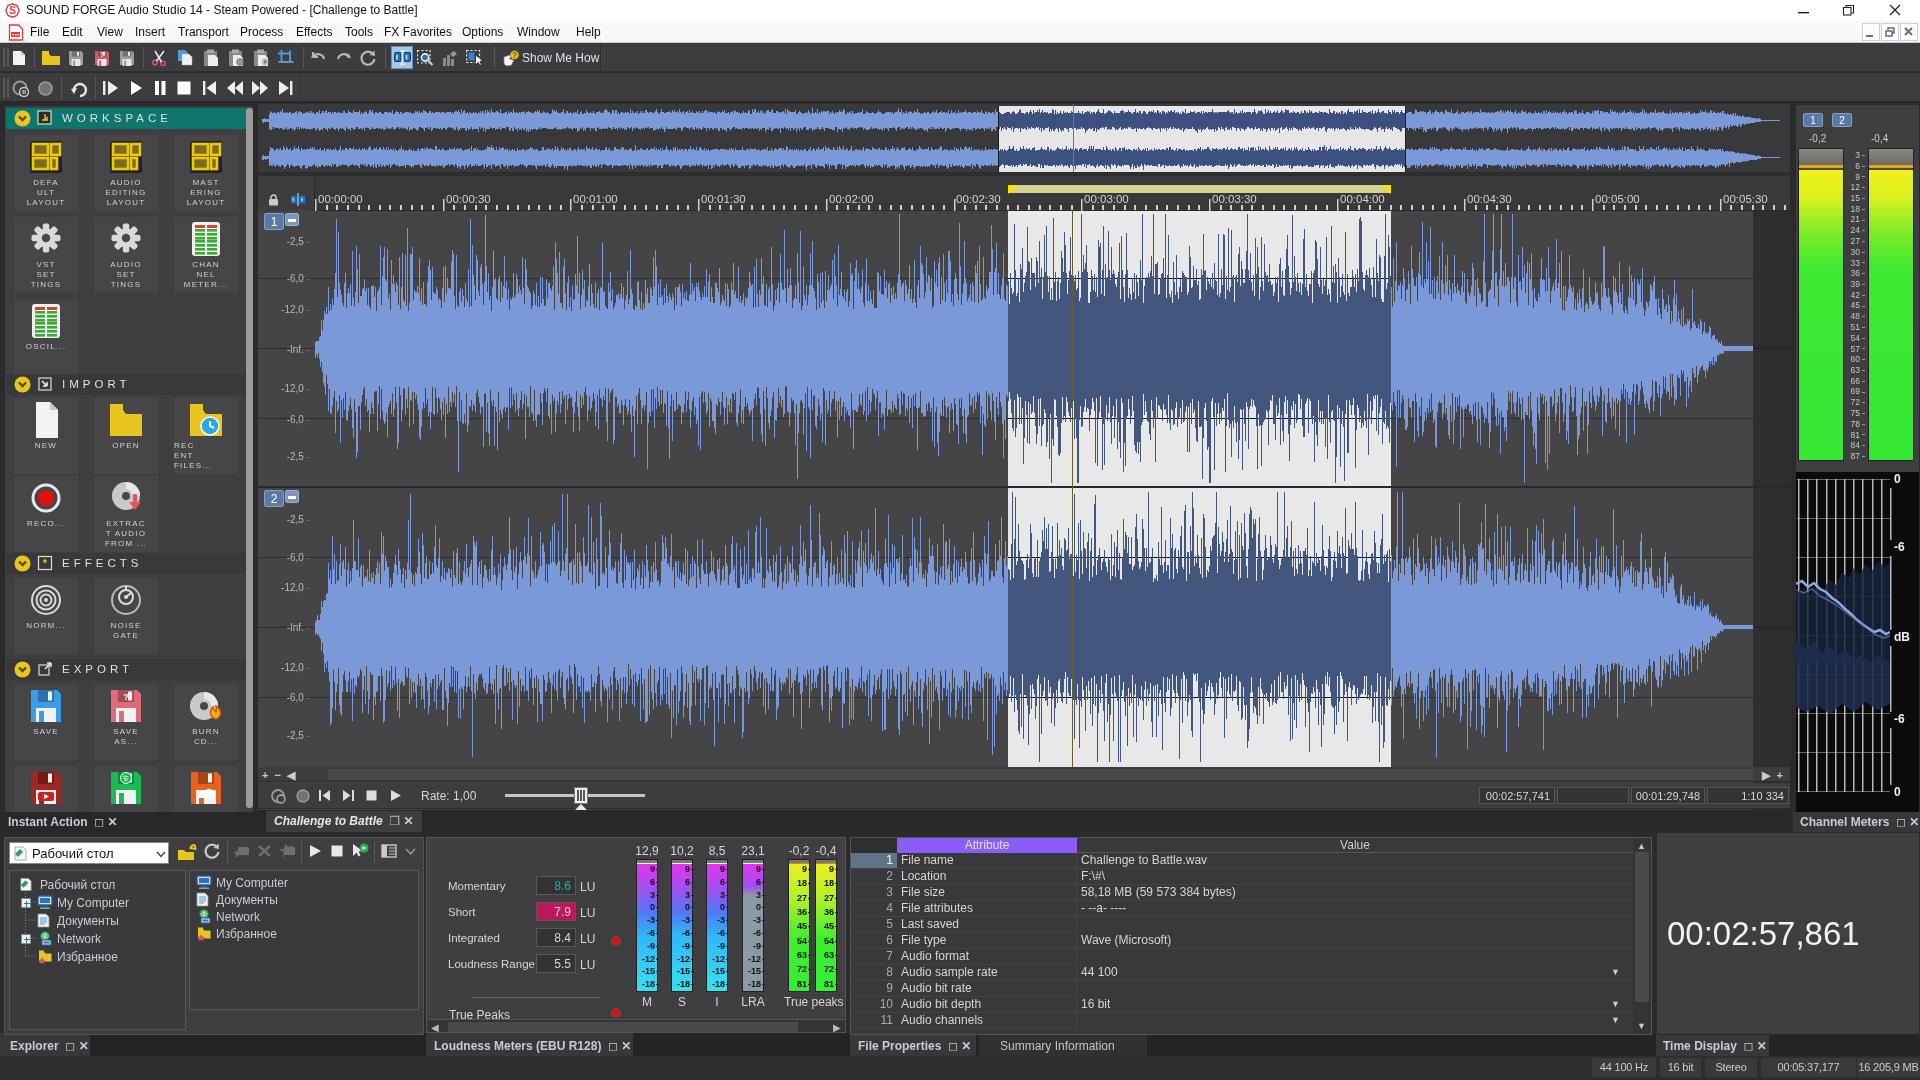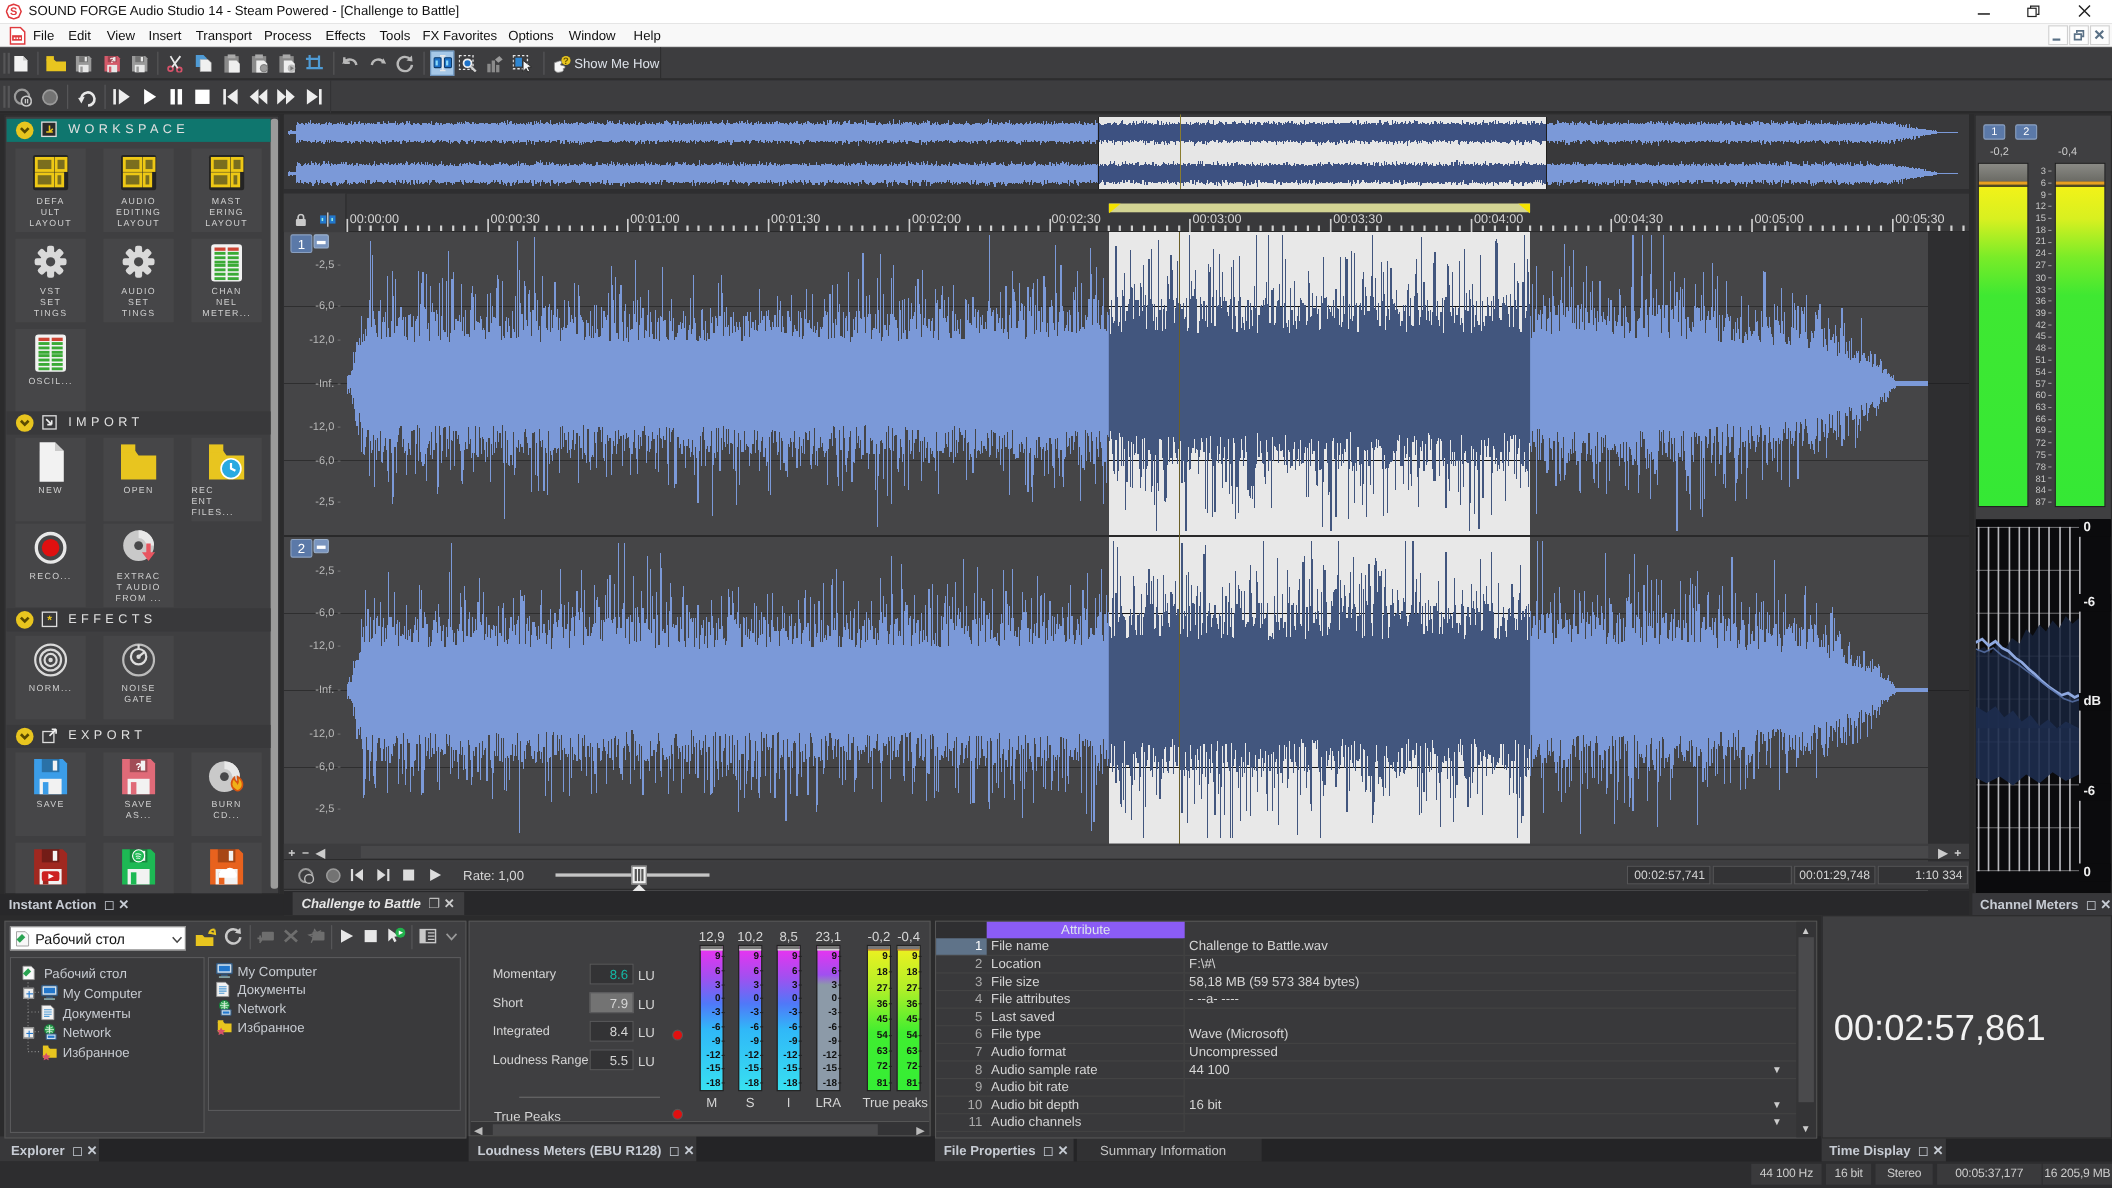--- a/index.html
+++ b/index.html
@@ -1122,21 +1122,21 @@
         </svg>
         <div class="abs" style="left:26px;top:56px;font-size:12px;color:#c8ccd2">Избранное</div>
       </div>
     </div>
     <div class="tab" style="left:10px;top:207px">Explorer &nbsp;<span style="font-weight:normal">◻</span> <b>✕</b></div>
     <div class="abs" style="left:426px;top:5px;width:420px;height:196px;background:#3f3f41;border:1px solid #555;overflow:hidden">
       <div class="abs" style="left:21px;top:42px;font-size:11.5px;color:#d5d5d5">Momentary</div>
       <div class="abs" style="left:109px;top:38px;width:40px;height:19px;background:#333335;border:1px solid #59595b;color:#14b8a6;font-size:12px;text-align:right;line-height:18px;padding-right:4px">8.6</div>
       <div class="abs" style="left:153px;top:42px;font-size:12px;color:#d5d5d5">LU</div>
       <div class="abs" style="left:21px;top:68px;font-size:11.5px;color:#d5d5d5">Short</div>
-      <div class="abs" style="left:109px;top:64px;width:40px;height:19px;background:#737373;border:1px solid #59595b;color:#d5d5d5;font-size:12px;text-align:right;line-height:18px;padding-right:4px">7.9</div>
+      <div class="abs" style="left:109px;top:64px;width:40px;height:19px;background:#be185d;border:1px solid #59595b;color:#d5d5d5;font-size:12px;text-align:right;line-height:18px;padding-right:4px">7.9</div>
       <div class="abs" style="left:153px;top:68px;font-size:12px;color:#d5d5d5">LU</div>
       <div class="abs" style="left:21px;top:94px;font-size:11.5px;color:#d5d5d5">Integrated</div>
       <div class="abs" style="left:109px;top:90px;width:40px;height:19px;background:#333335;border:1px solid #59595b;color:#d5d5d5;font-size:12px;text-align:right;line-height:18px;padding-right:4px">8.4</div>
       <div class="abs" style="left:153px;top:94px;font-size:12px;color:#d5d5d5">LU</div>
       <div class="abs" style="left:21px;top:120px;font-size:11.5px;color:#d5d5d5">Loudness Range</div>
       <div class="abs" style="left:109px;top:116px;width:40px;height:19px;background:#333335;border:1px solid #59595b;color:#d5d5d5;font-size:12px;text-align:right;line-height:18px;padding-right:4px">5.5</div>
       <div class="abs" style="left:153px;top:120px;font-size:12px;color:#d5d5d5">LU</div>
       <div class="abs" style="left:45px;top:159px;width:128px;height:1px;background:#6a6a6c"></div>
       <div class="abs" style="left:22px;top:170px;font-size:12px;color:#d5d5d5">True Peaks</div>
       <div class="abs" style="left:184px;top:98px;width:10px;height:10px;border-radius:50%;background:#e01010;border:1px solid #555"></div>
@@ -1302,40 +1302,40 @@
       <div class="abs" style="left:1px;top:181px;width:417px;height:14px;background:#343436;border-top:1px solid #555">
         <div class="abs" style="left:3px;top:2px;color:#bbb;font-size:10px">◀</div>
         <div class="abs" style="left:20px;top:2px;width:350px;height:10px;background:#4a4a4c"></div>
         <div class="abs" style="left:405px;top:2px;color:#bbb;font-size:10px">▶</div>
       </div>
     </div>
     <div class="tab" style="left:434px;top:207px">Loudness Meters (EBU R128) &nbsp;<span style="font-weight:normal">◻</span> <b>✕</b></div>
     <div class="abs" style="left:850px;top:5px;width:802px;height:198px;background:#39393b;border:1px solid #555;font-size:12px">
       <div class="abs" style="left:0;top:0;width:46px;height:15px;background:#2f2f31"></div>
       <div class="abs" style="left:46px;top:0;width:180px;height:15px;background:#8b5cf6;color:#dce4ec;text-align:center;line-height:15px">Attribute</div>
+      <div class="abs" style="left:226px;top:0;width:556px;height:15px;background:#39393b;color:#ccc;text-align:center;line-height:15px;border-bottom:1px solid #555">Value</div>
       <div class="abs" style="left:0;top:15px;width:46px;height:16px;border-bottom:1px solid #444;background:#5f7389;color:#fff;text-align:right;padding-right:4px;line-height:15px">1</div>
       <div class="abs" style="left:46px;top:15px;width:180px;height:16px;border-bottom:1px solid #444;border-right:1px solid #444;color:#d5d5d5;line-height:15px;padding-left:4px">File name</div>
       <div class="abs" style="left:226px;top:15px;width:556px;height:16px;border-bottom:1px solid #444;color:#d5d5d5;line-height:15px;padding-left:4px">Challenge to Battle.wav</div>
       <div class="abs" style="left:0;top:31px;width:46px;height:16px;border-bottom:1px solid #444;color:#aaa;text-align:right;padding-right:4px;line-height:15px">2</div>
       <div class="abs" style="left:46px;top:31px;width:180px;height:16px;border-bottom:1px solid #444;border-right:1px solid #444;color:#d5d5d5;line-height:15px;padding-left:4px">Location</div>
       <div class="abs" style="left:226px;top:31px;width:556px;height:16px;border-bottom:1px solid #444;color:#d5d5d5;line-height:15px;padding-left:4px">F:\#\</div>
       <div class="abs" style="left:0;top:47px;width:46px;height:16px;border-bottom:1px solid #444;color:#aaa;text-align:right;padding-right:4px;line-height:15px">3</div>
       <div class="abs" style="left:46px;top:47px;width:180px;height:16px;border-bottom:1px solid #444;border-right:1px solid #444;color:#d5d5d5;line-height:15px;padding-left:4px">File size</div>
       <div class="abs" style="left:226px;top:47px;width:556px;height:16px;border-bottom:1px solid #444;color:#d5d5d5;line-height:15px;padding-left:4px">58,18 MB (59 573 384 bytes)</div>
       <div class="abs" style="left:0;top:63px;width:46px;height:16px;border-bottom:1px solid #444;color:#aaa;text-align:right;padding-right:4px;line-height:15px">4</div>
       <div class="abs" style="left:46px;top:63px;width:180px;height:16px;border-bottom:1px solid #444;border-right:1px solid #444;color:#d5d5d5;line-height:15px;padding-left:4px">File attributes</div>
       <div class="abs" style="left:226px;top:63px;width:556px;height:16px;border-bottom:1px solid #444;color:#d5d5d5;line-height:15px;padding-left:4px">- --a- ----</div>
       <div class="abs" style="left:0;top:79px;width:46px;height:16px;border-bottom:1px solid #444;color:#aaa;text-align:right;padding-right:4px;line-height:15px">5</div>
       <div class="abs" style="left:46px;top:79px;width:180px;height:16px;border-bottom:1px solid #444;border-right:1px solid #444;color:#d5d5d5;line-height:15px;padding-left:4px">Last saved</div>
       <div class="abs" style="left:0;top:95px;width:46px;height:16px;border-bottom:1px solid #444;color:#aaa;text-align:right;padding-right:4px;line-height:15px">6</div>
       <div class="abs" style="left:46px;top:95px;width:180px;height:16px;border-bottom:1px solid #444;border-right:1px solid #444;color:#d5d5d5;line-height:15px;padding-left:4px">File type</div>
       <div class="abs" style="left:226px;top:95px;width:556px;height:16px;border-bottom:1px solid #444;color:#d5d5d5;line-height:15px;padding-left:4px">Wave (Microsoft)</div>
       <div class="abs" style="left:0;top:111px;width:46px;height:16px;border-bottom:1px solid #444;color:#aaa;text-align:right;padding-right:4px;line-height:15px">7</div>
       <div class="abs" style="left:46px;top:111px;width:180px;height:16px;border-bottom:1px solid #444;border-right:1px solid #444;color:#d5d5d5;line-height:15px;padding-left:4px">Audio format</div>
-      <div class="abs" style="left:226px;top:111px;width:556px;height:16px;border-bottom:1px solid #444;color:#d5d5d5;line-height:15px;padding-left:4px">Uncompressed</div>
       <div class="abs" style="left:0;top:127px;width:46px;height:16px;border-bottom:1px solid #444;color:#aaa;text-align:right;padding-right:4px;line-height:15px">8</div>
       <div class="abs" style="left:46px;top:127px;width:180px;height:16px;border-bottom:1px solid #444;border-right:1px solid #444;color:#d5d5d5;line-height:15px;padding-left:4px">Audio sample rate</div>
       <div class="abs" style="left:226px;top:127px;width:556px;height:16px;border-bottom:1px solid #444;color:#d5d5d5;line-height:15px;padding-left:4px">44 100</div>
       <div class="abs" style="left:760px;top:129px;color:#ccc;font-size:9px">▼</div>
       <div class="abs" style="left:0;top:143px;width:46px;height:16px;border-bottom:1px solid #444;color:#aaa;text-align:right;padding-right:4px;line-height:15px">9</div>
       <div class="abs" style="left:46px;top:143px;width:180px;height:16px;border-bottom:1px solid #444;border-right:1px solid #444;color:#d5d5d5;line-height:15px;padding-left:4px">Audio bit rate</div>
       <div class="abs" style="left:0;top:159px;width:46px;height:16px;border-bottom:1px solid #444;color:#aaa;text-align:right;padding-right:4px;line-height:15px">10</div>
       <div class="abs" style="left:46px;top:159px;width:180px;height:16px;border-bottom:1px solid #444;border-right:1px solid #444;color:#d5d5d5;line-height:15px;padding-left:4px">Audio bit depth</div>
       <div class="abs" style="left:226px;top:159px;width:556px;height:16px;border-bottom:1px solid #444;color:#d5d5d5;line-height:15px;padding-left:4px">16 bit</div>
       <div class="abs" style="left:760px;top:161px;color:#ccc;font-size:9px">▼</div>

